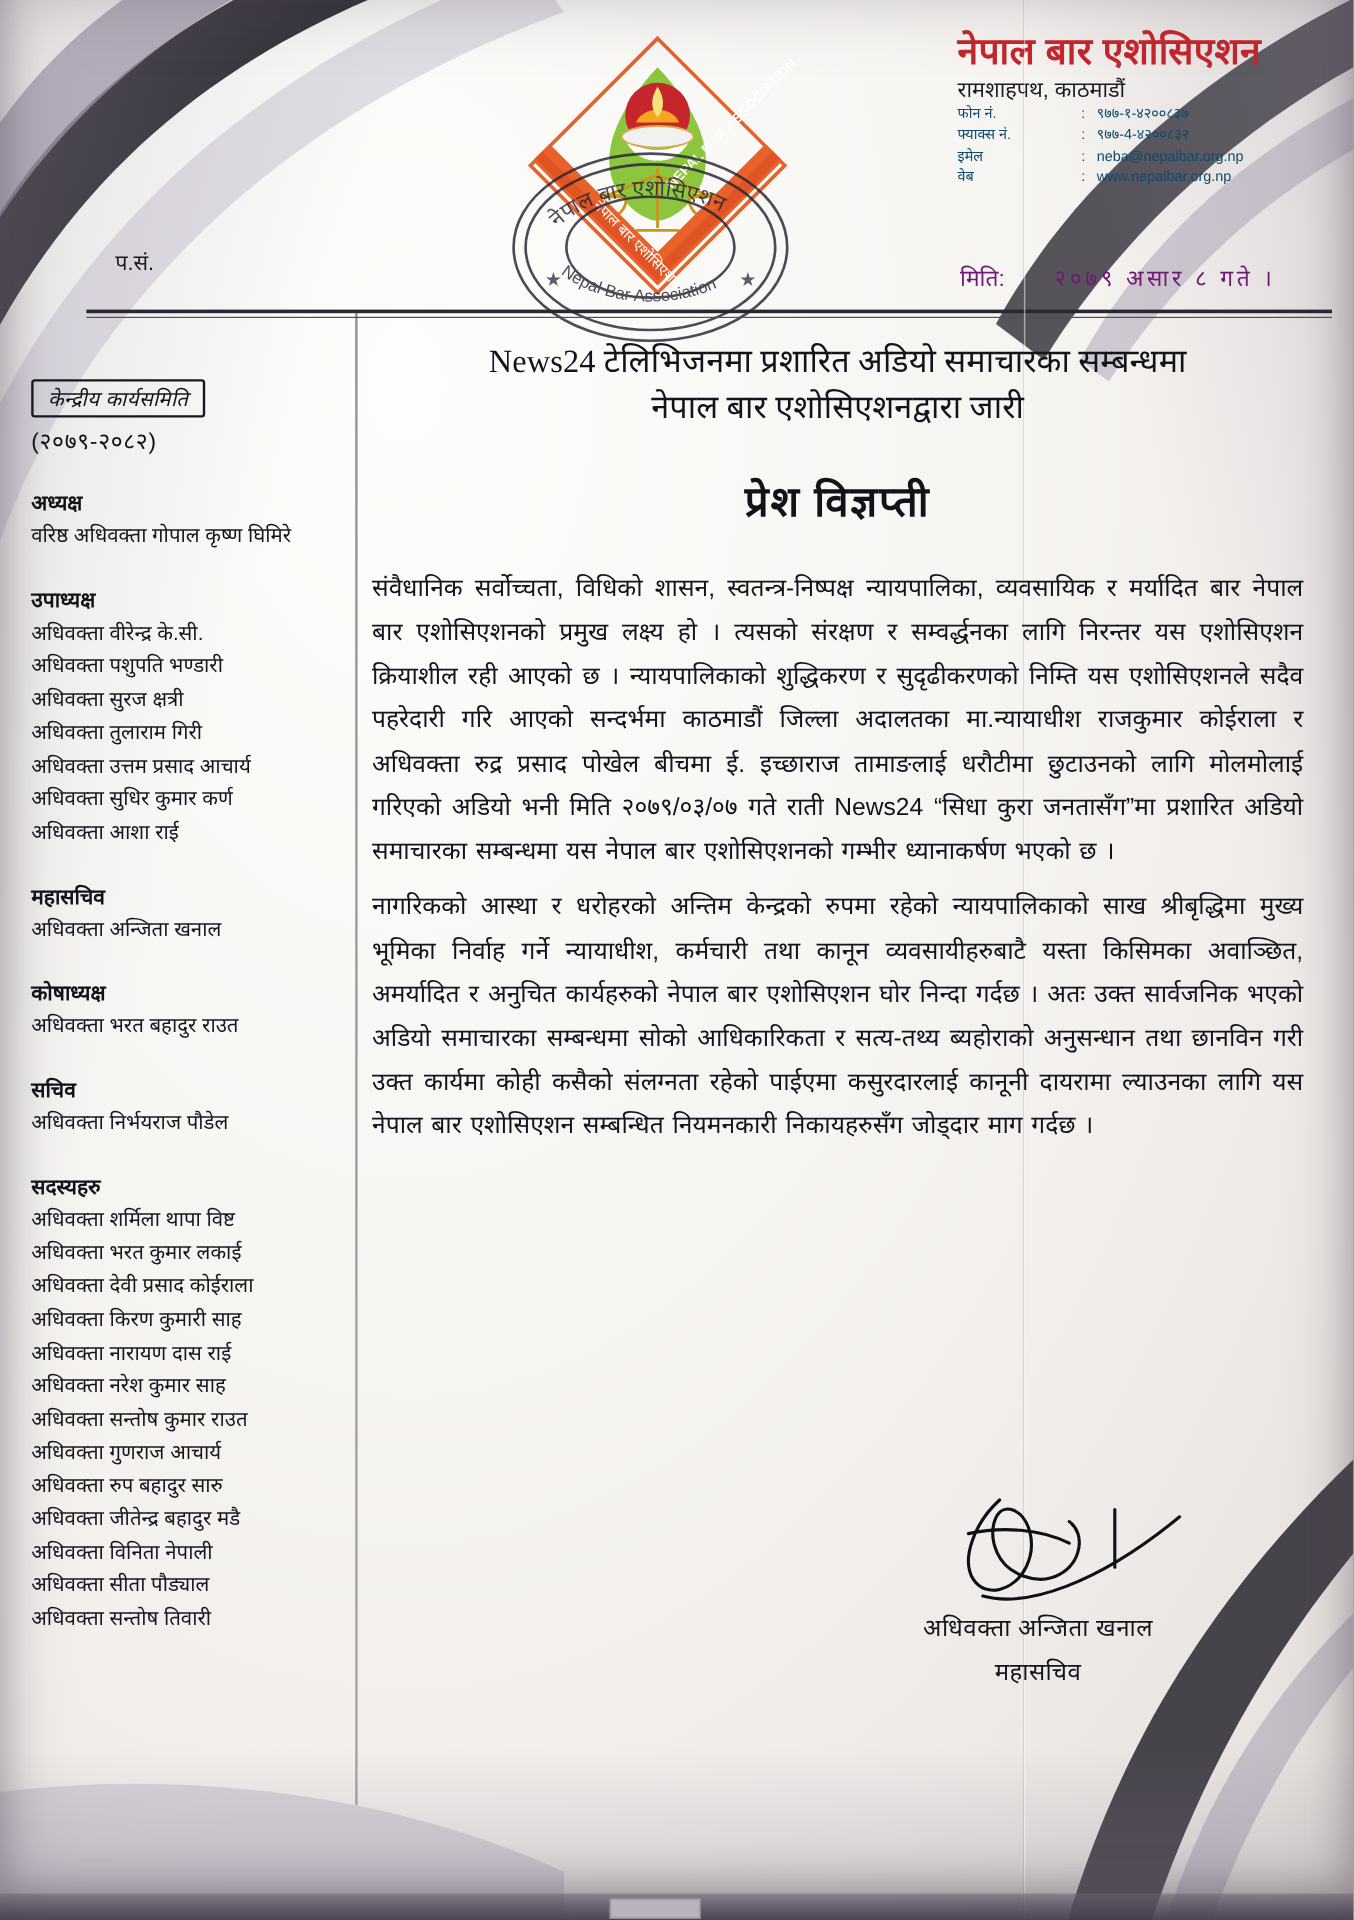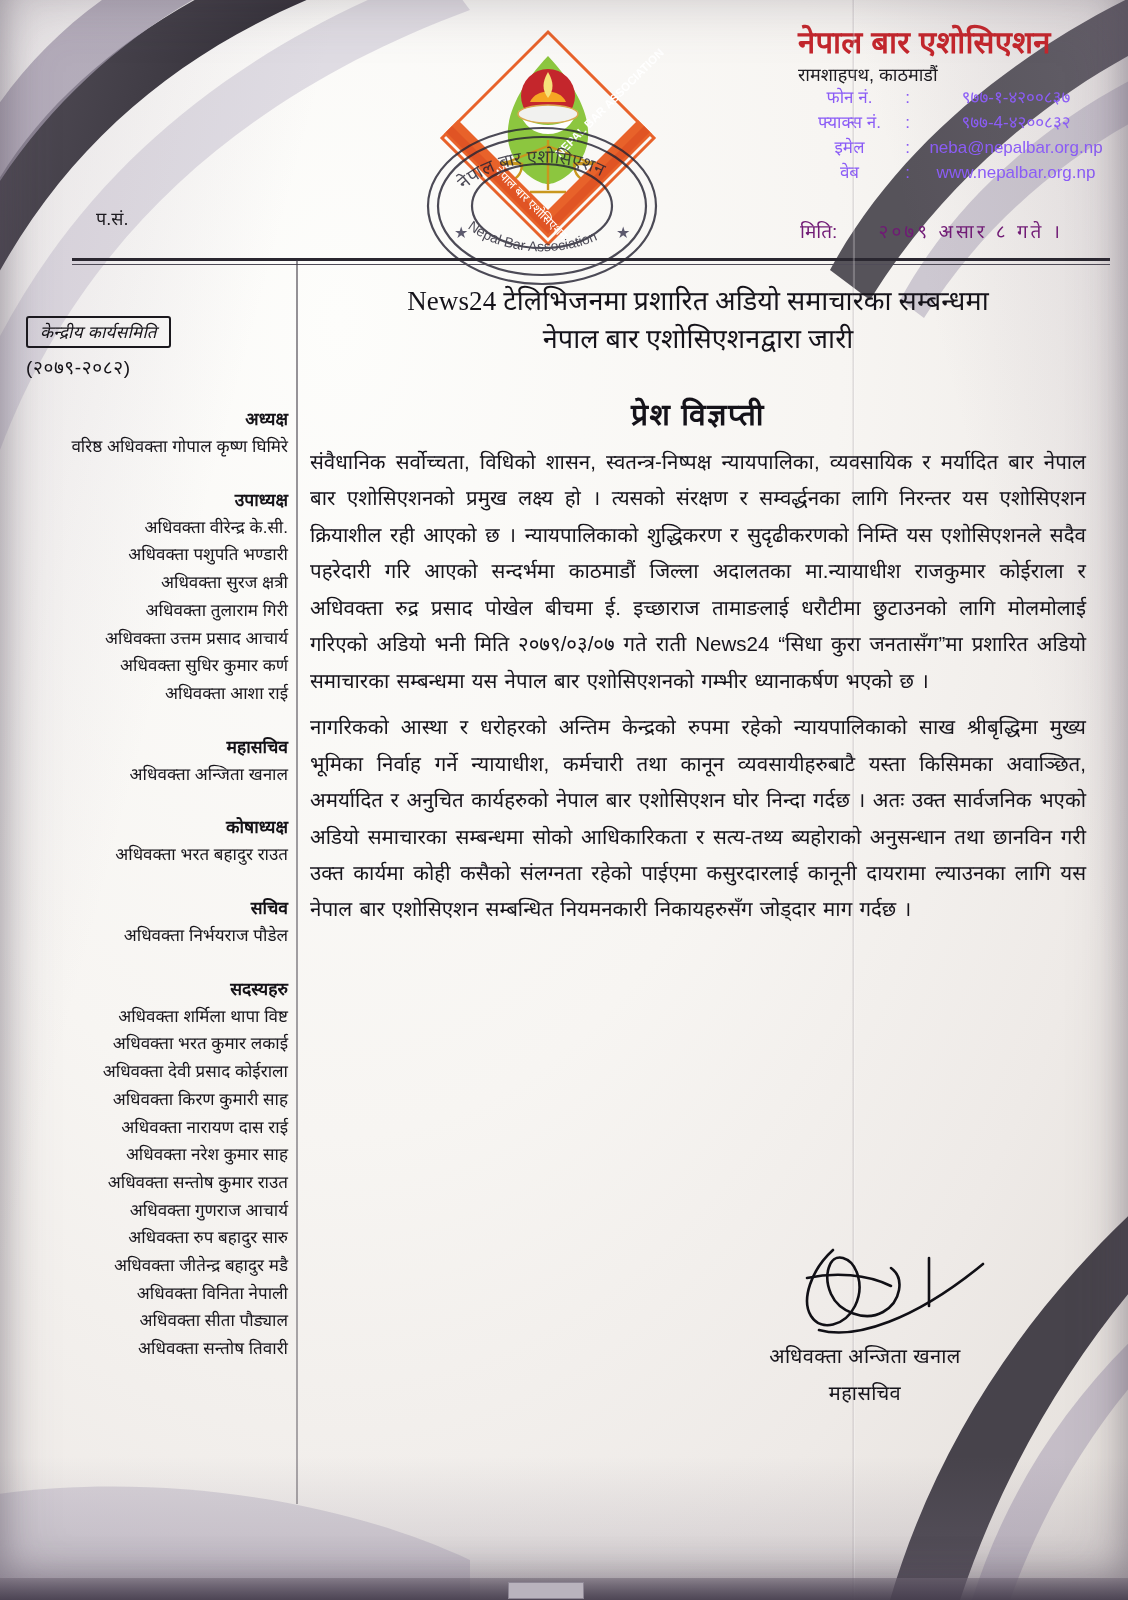--- a/index.html
+++ b/index.html
@@ -78,25 +78,24 @@
     white-space: nowrap;
   }
   .org-addr {
     font-size: 18px;
     margin-top: 3px;
     color: #1d1b20;
     white-space: nowrap;
   }
   .contact-row {
     display: flex;
-    font-size: 17px;
+    font-size: 12px;
     line-height: 1.46;
-    color: #8b5cf6;
+    color: #0c4a6e;
     white-space: nowrap;
-    text-align: center;
   }
   .contact-label { width: 103px; flex: 0 0 103px; }
   .contact-colon { width: 13px; flex: 0 0 13px; }
   .contact-val { flex: 1 1 auto; }
 
   .pasankhya {
     position: absolute;
     left: 96px;
     top: 206px;
     font-size: 18px;
@@ -157,21 +156,21 @@
     font-weight: normal;
     font-style: italic;
     letter-spacing: .3px;
     text-align: center;
   }
   .sb-years {
     font-size: 19px;
     margin-top: 6px;
     letter-spacing: .6px;
   }
-  .sb-group { margin-top: 26px; text-align: right; }
+  .sb-group { margin-top: 26px; }
   .sb-role {
     font-size: 17.5px;
     font-weight: bold;
     margin-bottom: 3px;
   }
   .sb-person {
     font-size: 17px;
     line-height: 1.63;
     color: #17151b;
   }
@@ -187,33 +186,33 @@
     font-family: "Liberation Serif", "DejaVu Serif", serif;
     font-size: 27px;
     line-height: 1.42;
     text-align: center;
     color: #15131a;
     letter-spacing: .1px;
   }
   .doc-title .ln2 { display: block; }
   .press-label {
     text-align: center;
-    font-size: 30px;
+    font-size: 35px;
     font-weight: bold;
     margin-top: 34px;
     letter-spacing: 1.5px;
     color: #141219;
   }
   .para {
     font-size: 20.5px;
     line-height: 1.78;
     text-align: justify;
     text-justify: inter-word;
     color: #15131a;
-    margin-top: 10px;
+    margin-top: 33px;
     word-spacing: 1.5px;
   }
   .para.p2 { margin-top: 10px; }
 
   
   .sign-block {
     position: absolute;
     left: 700px;
     top: 1242px;
     width: 330px;

